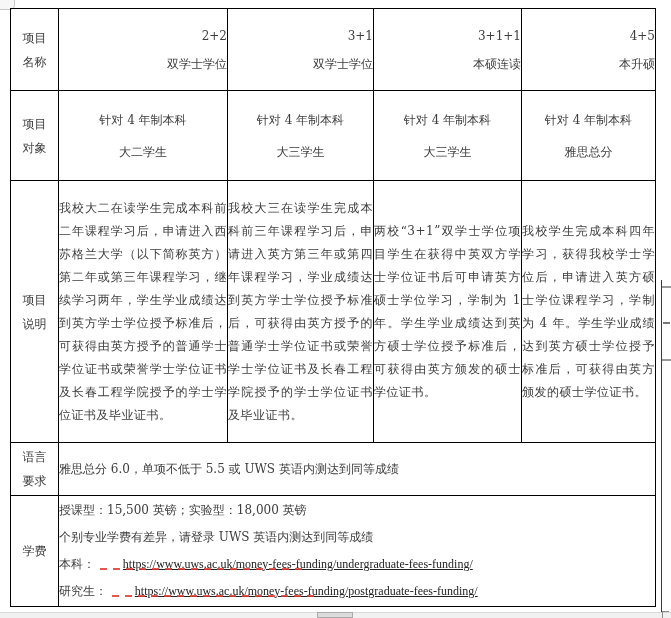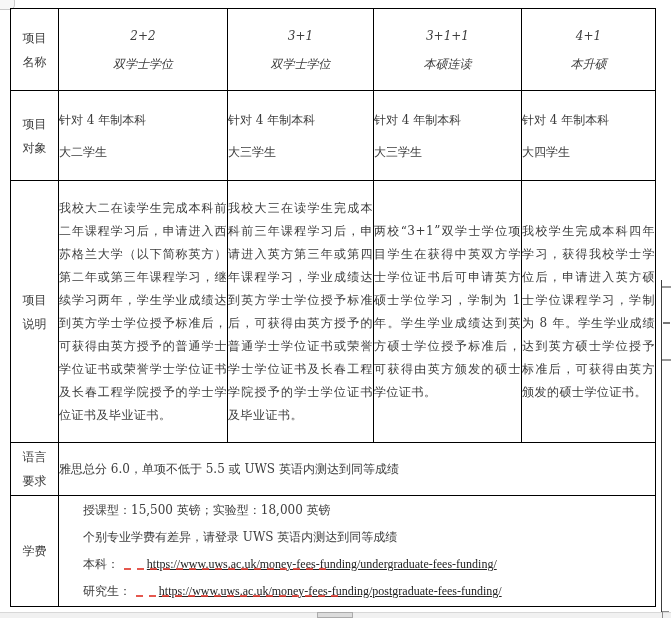--- a/index.html
+++ b/index.html
@@ -13,27 +13,27 @@
     border-collapse:collapse; table-layout:fixed;
   }
   .program-table td, .program-table th {
     border:1px solid #000; vertical-align:middle; padding:0;
     font-weight:normal; font-size:12px; color:#3d3d3d;
   }
   .row-header {
     text-align:center; font-weight:bold; color:#1c1c1c; font-size:13px;
     line-height:24px;
   }
-  .title-cell { text-align:center; font-weight:bold; color:#1c1c1c; font-size:13px; line-height:28px;font-style:italic; }
-  .target-cell { text-align:left; line-height:32px; font-size:12px; }
+  .title-cell { text-align:right; font-weight:bold; color:#1c1c1c; font-size:13px; line-height:28px; }
+  .target-cell { text-align:center; line-height:32px; font-size:12px; }
   .desc-cell { padding:6px 7px; }
   .desc-text { text-align:justify; line-height:23px; font-size:12px; letter-spacing:0.5px; }
   .lang-cell { padding:0 10px; font-size:12px; }
   .fee-cell { padding:4px 4px; font-size:12px; }
-  .fee-line { line-height:27px; white-space:nowrap;margin-left:24px; }
+  .fee-line { line-height:27px; white-space:nowrap; }
   .url {
     text-decoration:underline; color:#222; position:relative;
     font-family:"Liberation Serif","DejaVu Serif",serif;
     padding-left:24px;
   }
   .url::after {
     content:""; position:absolute; left:1px; bottom:1px; height:2px; width:55%;
     background:repeating-linear-gradient(90deg,#e03a2f 0 7px,transparent 7px 13px,#e03a2f 13px 20px,transparent 20px 26px);
     opacity:.85;
   }
@@ -78,21 +78,21 @@
       </td>
       <td class="title-cell">
         <div>3+1</div>
         <div>双学士学位</div>
       </td>
       <td class="title-cell">
         <div>3+1+1</div>
         <div>本硕连读</div>
       </td>
       <td class="title-cell">
-        <div>4+1</div>
+        <div>4+5</div>
         <div>本升硕</div>
       </td>
     </tr>
 
     <tr style="height:90px">
       <th class="row-header">
         <div>项目</div>
         <div>对象</div>
       </th>
       <td class="target-cell">
@@ -102,40 +102,40 @@
       <td class="target-cell">
         <div>针对 4 年制本科</div>
         <div>大三学生</div>
       </td>
       <td class="target-cell">
         <div>针对 4 年制本科</div>
         <div>大三学生</div>
       </td>
       <td class="target-cell">
         <div>针对 4 年制本科</div>
-        <div>大四学生</div>
+        <div>雅思总分</div>
       </td>
     </tr>
 
     <tr style="height:262px">
       <th class="row-header">
         <div>项目</div>
         <div>说明</div>
       </th>
       <td class="desc-cell">
         <div class="desc-text">我校大二在读学生完成本科前二年课程学习后，申请进入西苏格兰大学（以下简称英方）第二年或第三年课程学习，继续学习两年，学生学业成绩达到英方学士学位授予标准后，可获得由英方授予的普通学士学位证书或荣誉学士学位证书及长春工程学院授予的学士学位证书及毕业证书。</div>
       </td>
       <td class="desc-cell">
         <div class="desc-text">我校大三在读学生完成本科前三年课程学习后，申请进入英方第三年或第四年课程学习，学业成绩达到英方学士学位授予标准后，可获得由英方授予的普通学士学位证书或荣誉学士学位证书及长春工程学院授予的学士学位证书及毕业证书。</div>
       </td>
       <td class="desc-cell">
         <div class="desc-text">两校“3+1”双学士学位项目学生在获得中英双方学士学位证书后可申请英方硕士学位学习，学制为 1 年。学生学业成绩达到英方硕士学位授予标准后，可获得由英方颁发的硕士学位证书。</div>
       </td>
       <td class="desc-cell">
-        <div class="desc-text">我校学生完成本科四年学习，获得我校学士学位后，申请进入英方硕士学位课程学习，学制为 8 年。学生学业成绩达到英方硕士学位授予标准后，可获得由英方颁发的硕士学位证书。</div>
+        <div class="desc-text">我校学生完成本科四年学习，获得我校学士学位后，申请进入英方硕士学位课程学习，学制为 4 年。学生学业成绩达到英方硕士学位授予标准后，可获得由英方颁发的硕士学位证书。</div>
       </td>
     </tr>
 
     <tr style="height:53px">
       <th class="row-header">
         <div>语言</div>
         <div>要求</div>
       </th>
       <td class="lang-cell" colspan="4">
         <span>雅思总分 6.0，单项不低于 5.5 或 UWS 英语内测达到同等成绩</span>

